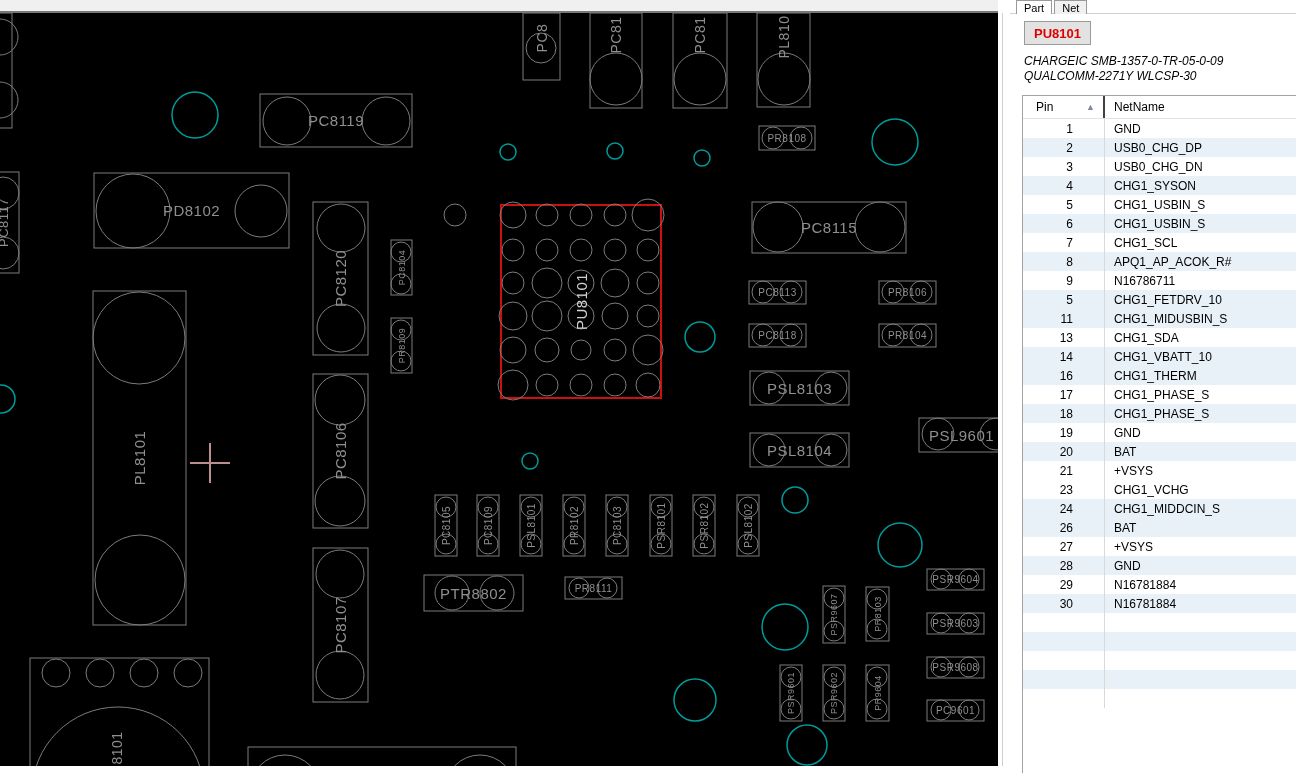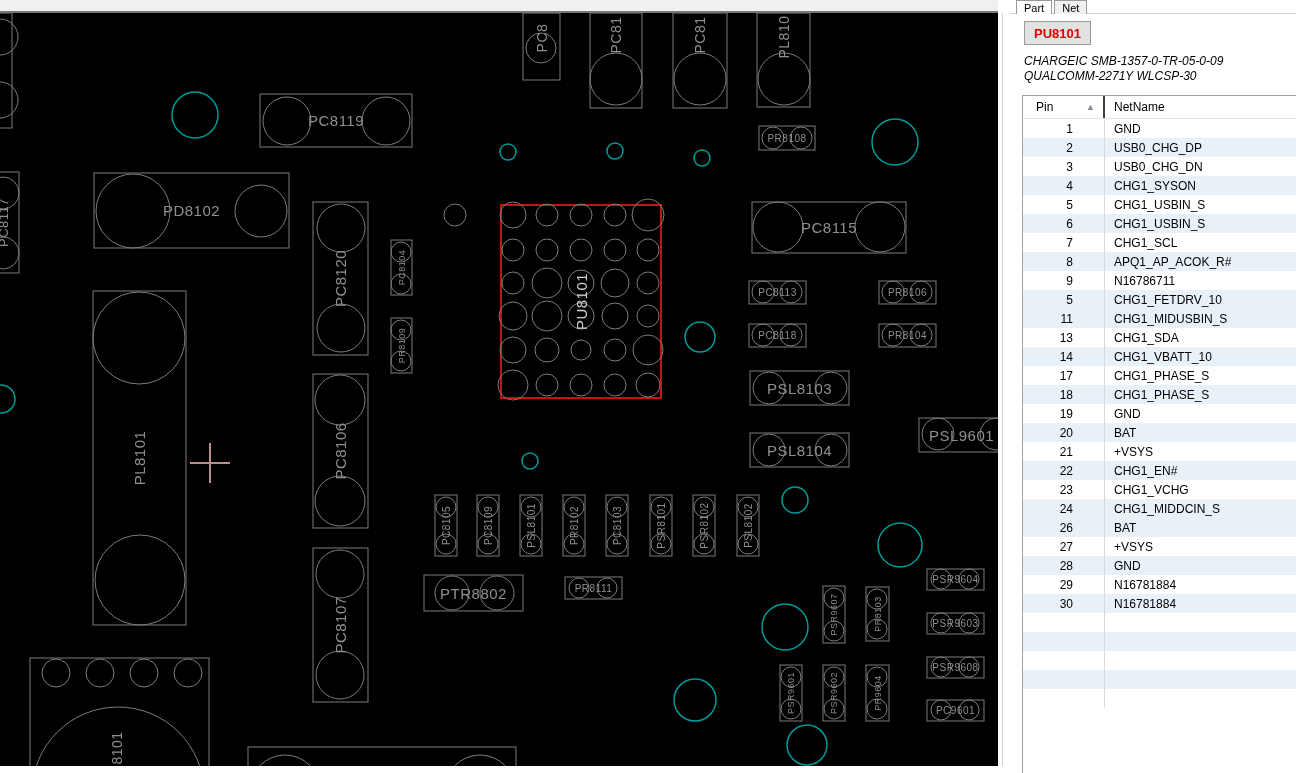--- a/index.html
+++ b/index.html
@@ -425,43 +425,43 @@
           <div class="net-cell">CHG1_MIDUSBIN_S</div>
         </div>
         <div class="trow">
           <div class="pin-cell">13</div>
           <div class="net-cell">CHG1_SDA</div>
         </div>
         <div class="trow stripe">
           <div class="pin-cell">14</div>
           <div class="net-cell">CHG1_VBATT_10</div>
         </div>
+        <div class="trow stripe">
+          <div class="pin-cell">16</div>
+          <div class="net-cell">CHG1_THERM</div>
+        </div>
         <div class="trow">
           <div class="pin-cell">17</div>
           <div class="net-cell">CHG1_PHASE_S</div>
         </div>
         <div class="trow stripe">
           <div class="pin-cell">18</div>
           <div class="net-cell">CHG1_PHASE_S</div>
         </div>
         <div class="trow">
           <div class="pin-cell">19</div>
           <div class="net-cell">GND</div>
         </div>
         <div class="trow stripe">
           <div class="pin-cell">20</div>
           <div class="net-cell">BAT</div>
         </div>
         <div class="trow">
           <div class="pin-cell">21</div>
           <div class="net-cell">+VSYS</div>
-        </div>
-        <div class="trow stripe">
-          <div class="pin-cell">22</div>
-          <div class="net-cell">CHG1_EN#</div>
         </div>
         <div class="trow">
           <div class="pin-cell">23</div>
           <div class="net-cell">CHG1_VCHG</div>
         </div>
         <div class="trow stripe">
           <div class="pin-cell">24</div>
           <div class="net-cell">CHG1_MIDDCIN_S</div>
         </div>
         <div class="trow stripe">

